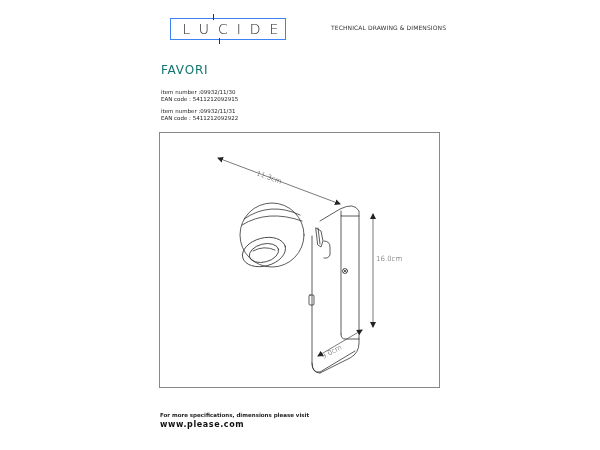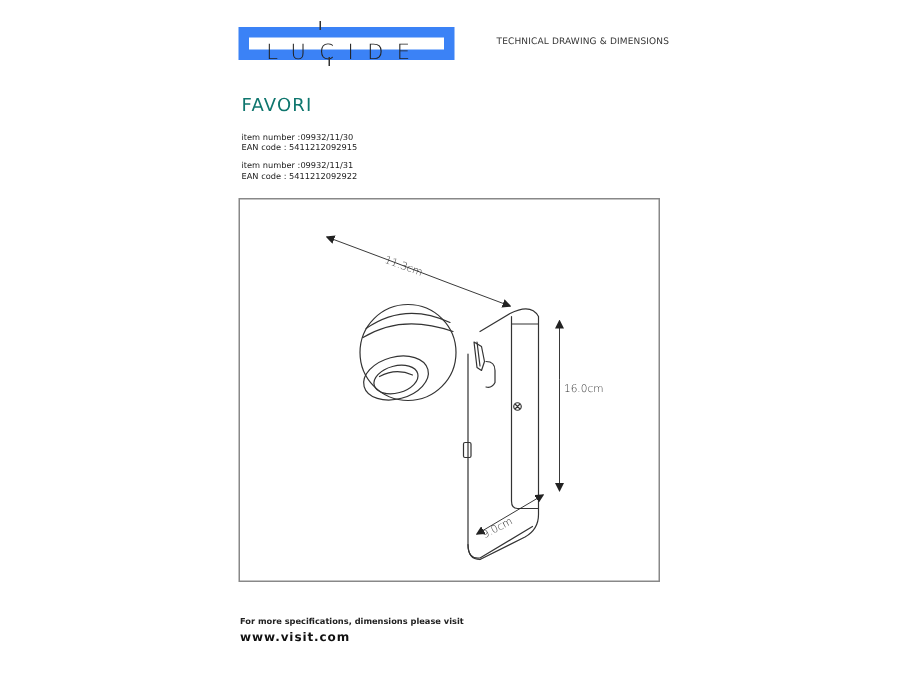--- a/index.html
+++ b/index.html
@@ -1,19 +1,19 @@
 <!DOCTYPE html>
 <html><head>
   <meta charset="utf-8">
   <style>
     html, body { margin: 0; padding: 0; background: #ffffff; }
     body { width: 600px; height: 450px; position: relative; overflow: hidden;
            font-family: "DejaVu Sans", sans-serif; color: #111; }
-    .logo { position: absolute; left: 159px; top: 18px; width: 144px; height: 22px;
-            border: 7px solid #3b82f6; box-sizing: border-box; }
+    .logo { position: absolute; left: 170px; top: 18px; width: 116px; height: 22px;
+            border: 1px solid #3b82f6; box-sizing: border-box; }
     .logo-text { position: absolute; left: 0; top: 2px; width: 120px; text-align: center;
                  font-family: "DejaVu Sans", sans-serif; font-weight: 300; font-size: 14px;
                  letter-spacing: 9px; color: #222; padding-left: 8px; box-sizing: border-box;
                  line-height: 16px; }
     .logo-notch-top { position: absolute; left: 213px; top: 14px; width: 1px; height: 6px; background: #333; }
     .logo-notch-bot { position: absolute; left: 219px; top: 38px; width: 1px; height: 6px; background: #333; }
     .header-title { position: absolute; left: 331px; top: 24px; font-size: 6px; color: #333;
                     letter-spacing: 0.1px; text-transform: uppercase; }
     .product-name { position: absolute; left: 161px; top: 63px; font-size: 12px; font-weight: 500;
                     letter-spacing: 0.8px; color: #0f766e; }
@@ -97,13 +97,13 @@
       <line x1="180" y1="210" x2="158" y2="223" marker-end="url(#ah)"></line>
       <line x1="180" y1="210" x2="202" y2="197" marker-end="url(#ah)"></line>
     </g>
     <text class="dim-label" x="96" y="42" transform="rotate(20 96 42)">11.3cm</text>
     <text class="dim-label" x="216" y="128">16.0cm</text>
     <text class="dim-label" x="163" y="226" transform="rotate(-28 163 226)">9.0cm</text>
   </svg>
 </div>
 
 <div class="footer-line1">For more specifications, dimensions please visit</div>
-<div class="footer-line2">www.visit.com</div>
+<div class="footer-line2">www.please.com</div>
 
 </body></html>

